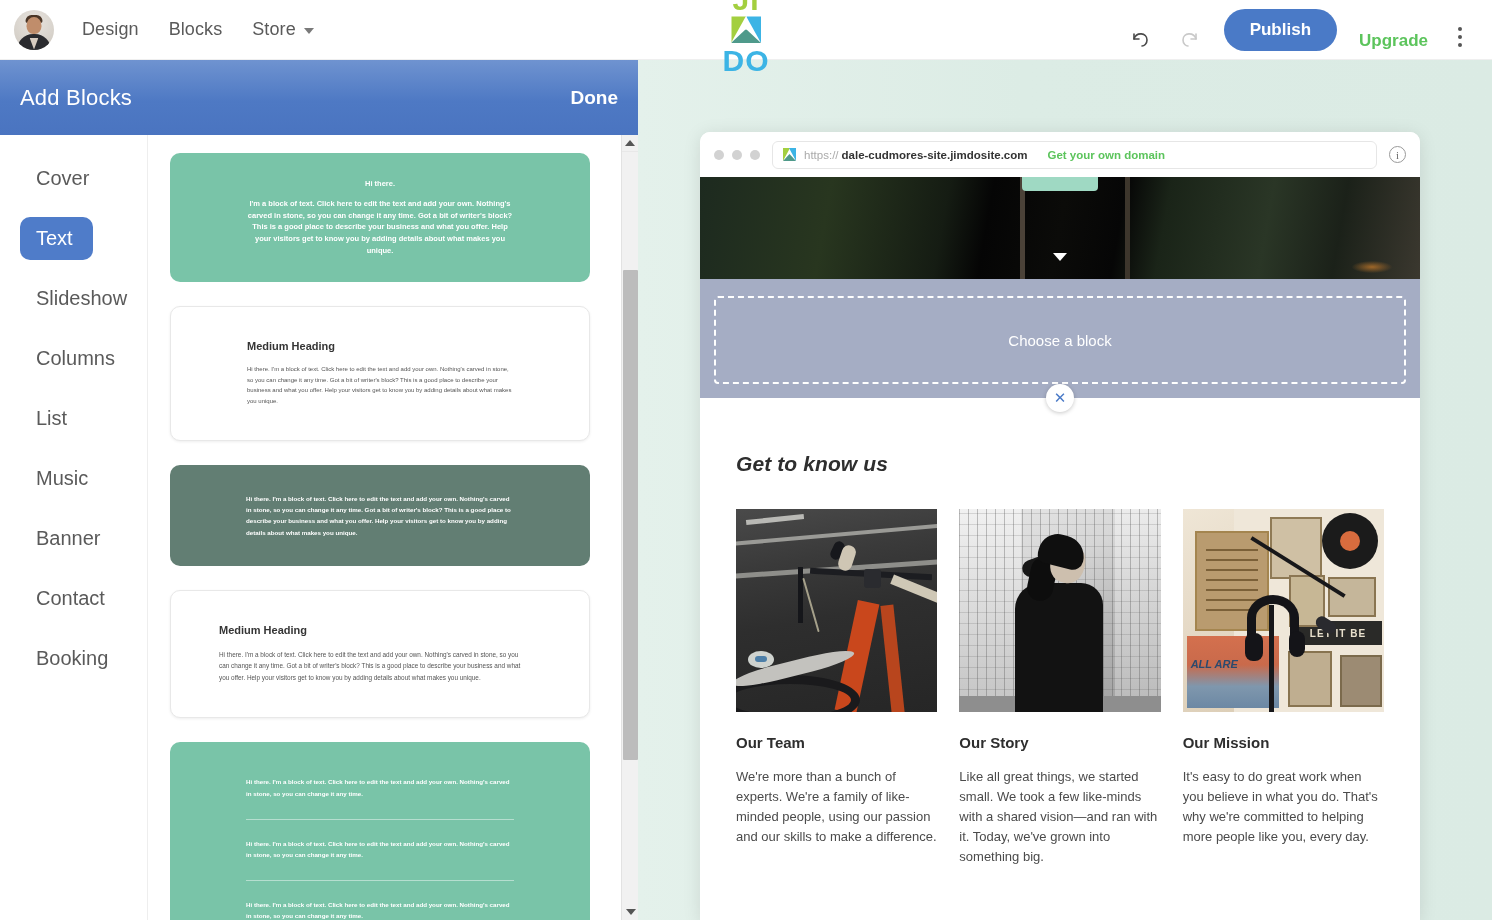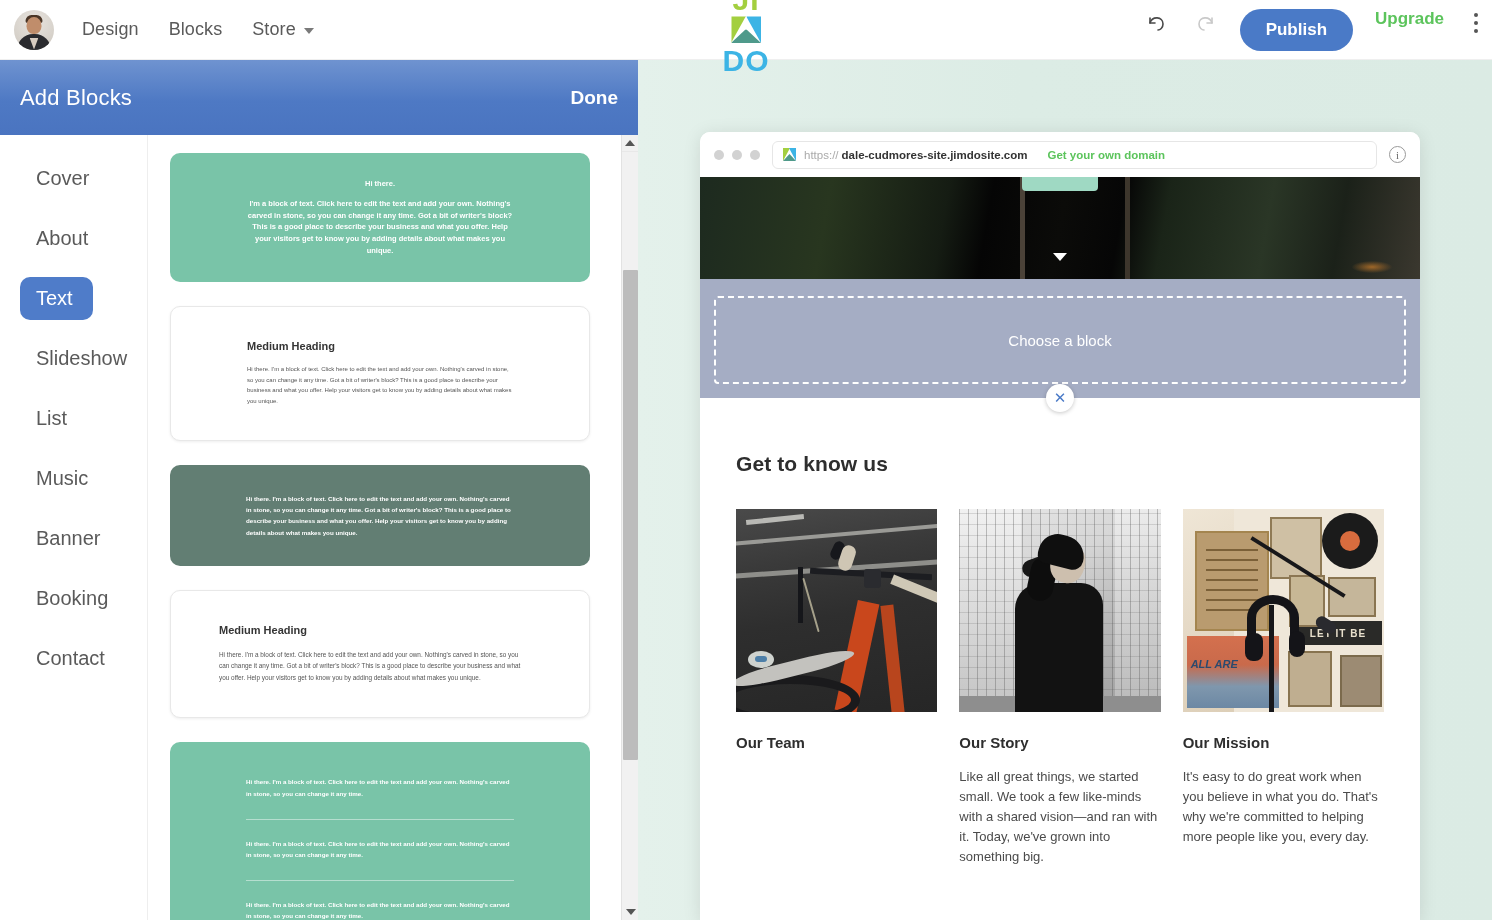--- a/index.html
+++ b/index.html
@@ -56,21 +56,21 @@
   .logo .blue  { color: #3cb4e5; }
   .logo .m {
     width: 30px; height: 27px; position: relative; display: inline-block; margin: 0 1px;
   }
   .logo .m .t1 { position: absolute; left: 0; top: 0; width: 15px; height: 27px;
      background: #a3cf3f; clip-path: polygon(0 0, 100% 0, 0 100%); }
   .logo .m .t2 { position: absolute; right: 0; top: 0; width: 15px; height: 27px;
      background: #3cb4e5; clip-path: polygon(0 0, 100% 0, 100% 100%); }
   .logo .m .t3 { position: absolute; left: 0; bottom: 0; width: 30px; height: 14px;
      background: #4f9a8b; clip-path: polygon(50% 0, 100% 100%, 0 100%); }
-  .topright { margin-left: auto; display: flex; align-items: flex-start; gap: 22px; padding-right: 6px; }
+  .topright { margin-left: auto; display: flex; align-items: flex-end; gap: 22px; padding-right: 22px; }
   .icon-btn { width: 26px; height: 26px; cursor: pointer; display: flex; align-items: center; justify-content: center; }
   .publish {
     background: #4a7ac7; color: #fff; border: none; border-radius: 22px;
     font-size: 17px; font-weight: 700; padding: 11px 26px; cursor: pointer;
     font-family: "Liberation Sans", sans-serif;
   }
   .upgrade { color: #5cc45c; font-size: 17px; font-weight: 700; cursor: pointer; }
   .kebab { display: flex; flex-direction: column; gap: 4px; cursor: pointer; padding: 4px 8px; }
   .kebab i { width: 4px; height: 4px; border-radius: 50%; background: #555; display: block; }
 
@@ -175,21 +175,21 @@
     color: #fff; font-size: 15px; cursor: pointer;
   }
   .closebtn {
     position: absolute; left: 50%; bottom: -14px; transform: translateX(-50%);
     width: 28px; height: 28px; border-radius: 50%; background: #fff;
     box-shadow: 0 1px 4px rgba(0,0,0,.22); display: flex; align-items: center;
     justify-content: center; color: #4a7ac7; font-size: 15px; cursor: pointer; z-index: 5;
   }
 
   .content { padding: 54px 36px 0 36px; background: #fff; }
-  .sect-title { font-size: 21px; font-weight: 700; color: #2e2e2e; margin-bottom: 33px; letter-spacing: .1px; }
+  .sect-title { font-size: 21px; font-weight: 700; color: #2e2e2e; margin-bottom: 33px; letter-spacing: .1px; font-style: italic; }
   .cols3 { display: flex; gap: 22px; }
   .col { flex: 1; }
   .photo { width: 100%; height: 203px; position: relative; overflow: hidden; margin-bottom: 22px; }
   .ctitle { font-size: 15px; font-weight: 700; color: #2e2e2e; margin-bottom: 16px; }
   .ctext { font-size: 13px; color: #4b4b4b; line-height: 1.53; }
 
   
   .p1 { background: linear-gradient(170deg, #4a4a4a 0%, #3a3a3a 26%, #2e2e2e 52%, #262626 100%); }
   .p1 .road1 { position: absolute; left: -10px; top: 22px; width: 130%; height: 4px; background: #9a9a96; transform: rotate(-5deg); }
   .p1 .road2 { position: absolute; left: -10px; top: 56px; width: 130%; height: 5px; background: #8e8e8a; transform: rotate(-4deg); }
@@ -316,28 +316,28 @@
 
   <div class="panel">
     <div class="panel-head">
       <div class="panel-title">Add Blocks</div>
       <div class="panel-done">Done</div>
     </div>
 
     <div class="panel-body">
       <div class="cats">
         <div class="cat">Cover</div>
-        <div class="cat">About</div>
         <div class="cat active">Text</div>
         <div class="cat">Slideshow</div>
+        <div class="cat">Columns</div>
         <div class="cat">List</div>
         <div class="cat">Music</div>
         <div class="cat">Banner</div>
+        <div class="cat">Contact</div>
         <div class="cat">Booking</div>
-        <div class="cat">Contact</div>
       </div>
 
       <div class="blocks-wrap">
         <div class="blocks">
 
           <div class="blk green b1">
             <div class="hd">Hi there.</div>
             <div class="bd">I'm a block of text. Click here to edit the text and add your own. Nothing's carved in stone, so you can change it any time. Got a bit of writer's block? This is a good place to describe your business and what you offer. Help your visitors get to know you by adding details about what makes you unique.</div>
           </div>
 
@@ -432,20 +432,21 @@
               <div class="tube"></div>
                 <div class="frame"></div>
                 <div class="frame2"></div>
               <div class="tire"></div>
                 <div class="fender"></div>
               <div class="bell">
                   <i></i>
                 </div>
             </div>
             <div class="ctitle">Our Team</div>
+            <div class="ctext">We're more than a bunch of experts. We're a family of like-minded people, using our passion and our skills to make a difference.</div>
           </div>
 
           <div class="col">
             <div class="photo p2">
               <div class="winL"></div>
                 <div class="winR"></div>
                 <div class="grid"></div>
               <div class="floor"></div>
               <div class="arm"></div>
                 <div class="body"></div>

